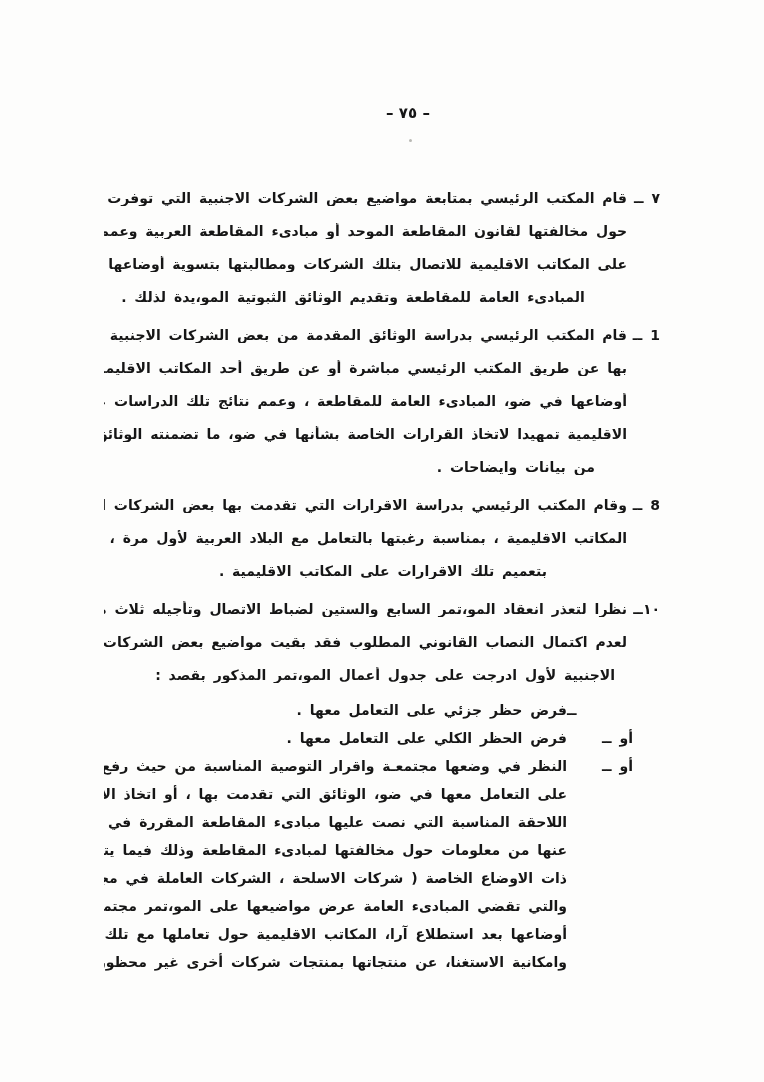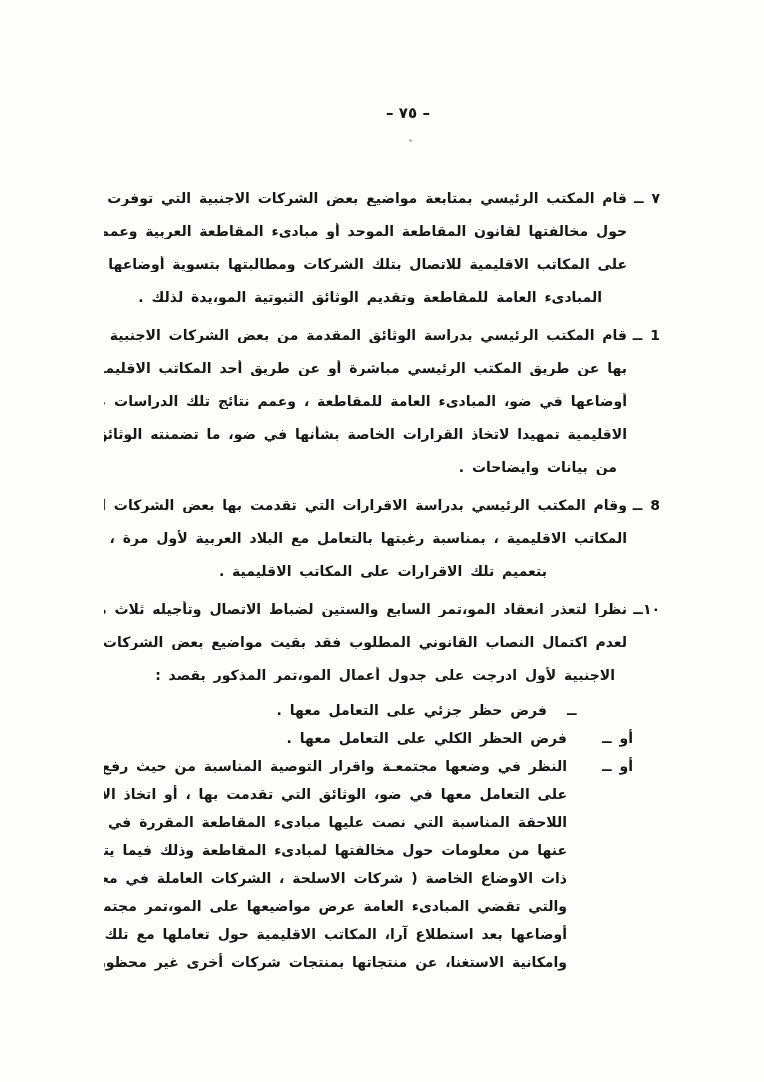--- a/index.html
+++ b/index.html
@@ -66,21 +66,21 @@
           <div class="line">
             <span class="numcol"></span>
             <span class="ltext jl">حول مخالفتها لقانون المقاطعة الموحد أو مبادىء المقاطعة العربية وعمم تلك المعلومات</span>
           </div>
           <div class="line">
             <span class="numcol"></span>
             <span class="ltext jl">على المكاتب الاقليمية للاتصال بتلك الشركات ومطالبتها بتسوية أوضاعها في ضــــــو،</span>
           </div>
           <div class="line">
             <span class="numcol"></span>
-            <span class="ltext" style="margin-right: 25px;">المبادىء العامة للمقاطعة وتقديم الوثائق الثبوتية المو،يدة لذلك .</span>
+            <span class="ltext" style="margin-right: 25px; text-align: center;">المبادىء العامة للمقاطعة وتقديم الوثائق الثبوتية المو،يدة لذلك .</span>
           </div>
         </div>
         <div class="para">
           <div class="line">
             <span class="numcol">1 ــ</span>
             <span class="ltext jl">قام المكتب الرئيسي بدراسة الوثائق المقدمة من بعض الشركات الاجنبية التي تم الاتصــال</span>
           </div>
           <div class="line">
             <span class="numcol"></span>
             <span class="ltext jl">بها عن طريق المكتب الرئيسي مباشرة أو عن طريق أحد المكاتب الاقليمية ، لتســـــوية</span>
@@ -88,21 +88,21 @@
           <div class="line">
             <span class="numcol"></span>
             <span class="ltext jl">أوضاعها في ضو، المبادىء العامة للمقاطعة ، وعمم نتائج تلك الدراسات على المكاتـــب</span>
           </div>
           <div class="line">
             <span class="numcol"></span>
             <span class="ltext jl">الاقليمية تمهيدا لاتخاذ القرارات الخاصة بشأنها في ضو، ما تضمنته الوثائق المقدمـــــة</span>
           </div>
           <div class="line">
             <span class="numcol"></span>
-            <span class="ltext" style="margin-right: 10px;">من بيانات وايضاحات .</span>
+            <span class="ltext" style="margin-right: 32px;">من بيانات وايضاحات .</span>
           </div>
         </div>
         <div class="para">
           <div class="line">
             <span class="numcol">8 ــ</span>
             <span class="ltext jl">وقام المكتب الرئيسي بدراسة الاقرارات التي تقدمت بها بعض الشركات الاجنبية الى احـد</span>
           </div>
           <div class="line">
             <span class="numcol"></span>
             <span class="ltext jl">المكاتب الاقليمية ، بمناسبة رغبتها بالتعامل مع البلاد العربية لأول مرة ، وقـــــام</span>
@@ -124,21 +124,21 @@
           <div class="line">
             <span class="numcol"></span>
             <span class="ltext" style="margin-right: 12px;">الاجنبية لأول ادرجت على جدول أعمال المو،تمر المذكور بقصد :</span>
           </div>
         </div>
       </div>
     <div class="bullets" id="bullets">
         <div class="bullet">
           <span class="bprefix alignend">ــ</span>
           <div class="btext">
-            <div class="bline" style="margin-right: 20px;">فرض حظر جزئي على التعامل معها .</div>
+            <div class="bline" style="">فرض حظر جزئي على التعامل معها .</div>
           </div>
         </div>
         <div class="bullet">
           <span class="bprefix">أو ــ</span>
           <div class="btext">
             <div class="bline">فرض الحظر الكلي على التعامل معها .</div>
           </div>
         </div>
         <div class="bullet">
           <span class="bprefix">أو ــ</span>

